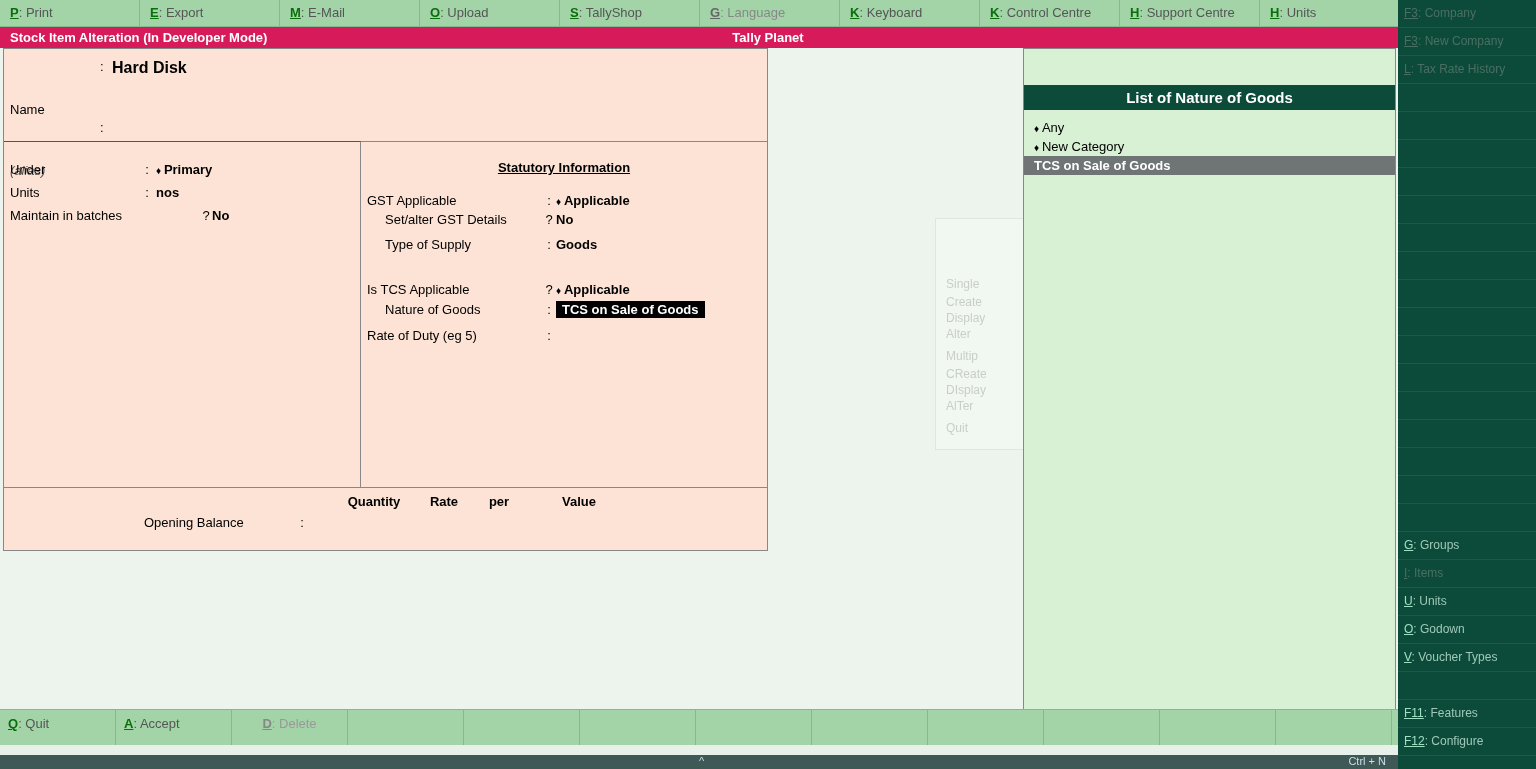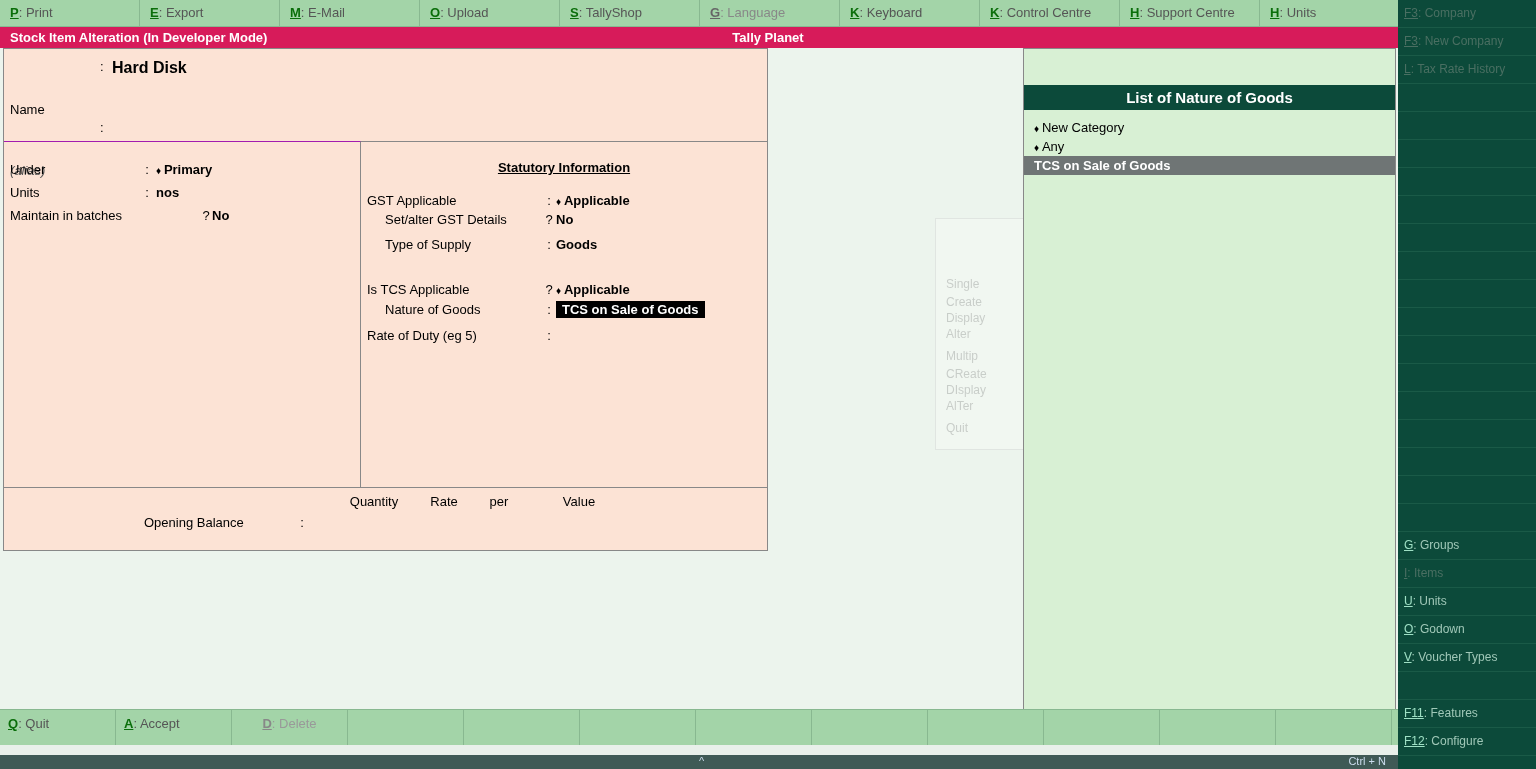--- a/index.html
+++ b/index.html
@@ -128,21 +128,21 @@
 .sfld.indent .slbl { padding-left: 18px; width: 175px; }
 .highlight-box { background: #000; color: #fff; padding: 1px 6px; font-weight: bold; }
 
 .form-footer {
   border-top: 1px solid #888;
   height: 63px;
   position: relative;
 }
 .footer-headers {
   display: flex;
-  font-weight: normal;
+  font-weight: bold;
   padding: 6px 0 2px 0;
 }
 .footer-headers span { text-align: center; }
 .opening-row {
   display: flex;
   align-items: center;
   padding: 4px 0 0 140px;
 }
 
 
@@ -375,22 +375,22 @@
       <div class="opening-row">
         <span>Opening Balance</span>
         <span style="width:60px; text-align:right">:</span>
       </div>
     </div>
   </div>
 
   <div class="popup">
     <div class="popup-title">List of Nature of Goods</div>
     <div class="popup-body">
+      <div class="popup-item"><span class="diamond-sm"></span><span>Any</span></div>
       <div class="popup-item"><span class="diamond-sm"></span><span>New Category</span></div>
-      <div class="popup-item"><span class="diamond-sm"></span><span>Any</span></div>
       <div class="popup-item selected"><span>TCS on Sale of Goods</span></div>
     </div>
   </div>
 
 </div>
 
 <div class="right-sidebar">
   <div class="rsb-item disabled"><span class="k">F3</span>: <span>Company</span></div>
   <div class="rsb-item disabled"><span class="k">F3</span>: <span>New Company</span></div>
   <div class="rsb-item disabled"><span class="k">L</span>: <span>Tax Rate History</span></div>

